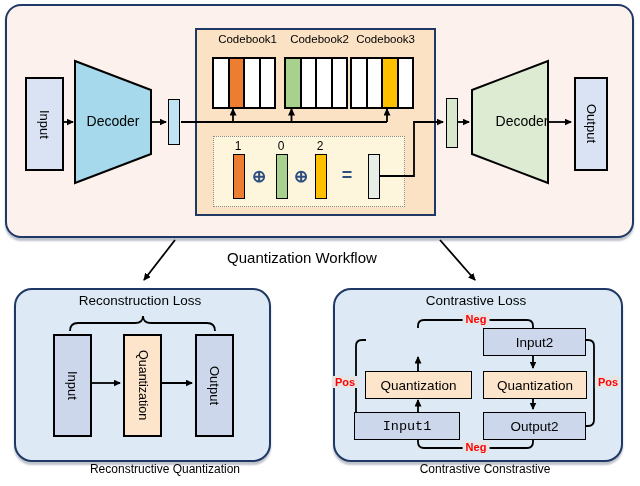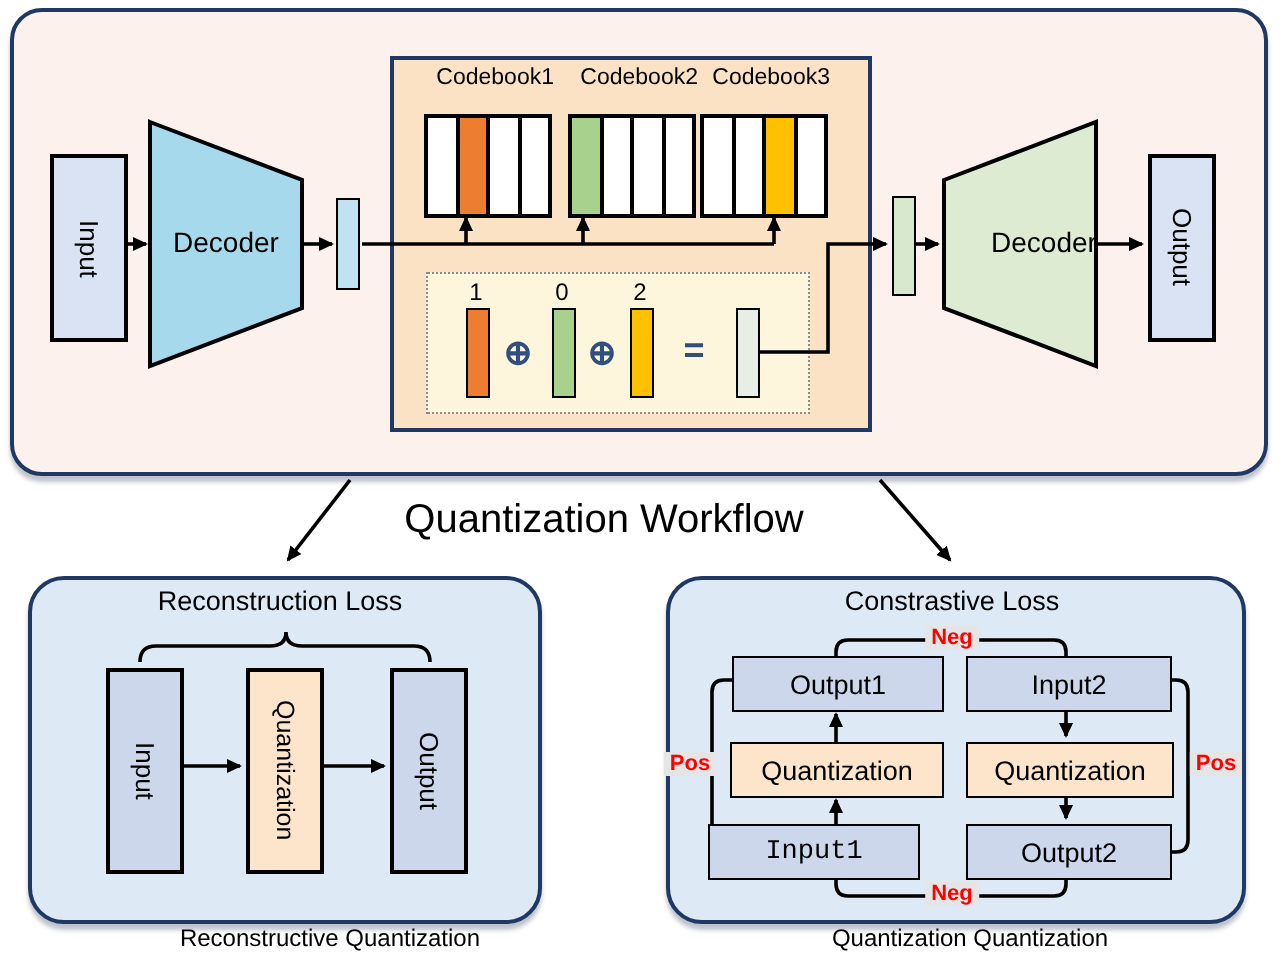--- a/index.html
+++ b/index.html
@@ -144,45 +144,44 @@
   <div class="abs lbl-layer mini-bar" style="left:368px;top:154px;width:10px;height:43px;background:#e7eee5;"></div>
 
   <div class="abs lbl-layer mini-bar" style="left:446px;top:98px;width:10px;height:48px;background:#d7e8cd;"></div>
 
   <div class="abs lbl-layer trap-label" style="left:484px;top:113px;width:76px;">Decoder</div>
 
   <div class="abs lbl-layer vbox bluebox" style="left:574px;top:77px;width:30px;height:90px;">
     <span class="vtext">Output</span>
   </div>
 
-  <div class="abs lbl-layer caption" style="left:192px;top:249px;width:220px;font-size:20px;">Quantization Workflow</div>
+  <div class="abs lbl-layer caption" style="left:192px;top:249px;width:220px;font-size:15px;">Quantization Workflow</div>
 
   <div class="abs lbl-layer loss-title" style="left:55px;top:293px;width:170px;">Reconstruction Loss</div>
 
   <div class="abs lbl-layer vbox cblue" style="left:53px;top:334px;width:35px;height:99px;">
     <span class="vtext">Input</span>
   </div>
   <div class="abs lbl-layer vbox peach" style="left:123px;top:334px;width:35px;height:99px;">
     <span class="vtext" style="font-size:12.5px;">Quantization</span>
   </div>
   <div class="abs lbl-layer vbox cblue" style="left:195px;top:334px;width:35px;height:99px;">
     <span class="vtext">Output</span>
   </div>
 
   <div class="abs lbl-layer caption" style="left:45px;top:462px;width:240px;">Reconstructive Quantization</div>
 
-  <div class="abs lbl-layer loss-title" style="left:391px;top:293px;width:170px;">Constrastive Loss</div>
+  <div class="abs lbl-layer loss-title" style="left:391px;top:293px;width:170px;">Contrastive Loss</div>
 
-  <div class="abs lbl-layer cbox cblue" style="left:366px;top:328px;width:104px;height:26px;">Output1</div>
   <div class="abs lbl-layer cbox cblue" style="left:483px;top:328px;width:101px;height:26px;">Input2</div>
   <div class="abs lbl-layer cbox peach" style="left:365px;top:371px;width:105px;height:26px;">Quantization</div>
   <div class="abs lbl-layer cbox peach" style="left:483px;top:371px;width:102px;height:26px;">Quantization</div>
   <div class="abs lbl-layer cbox cblue" style="left:354px;top:412px;width:104px;height:26px;font-family:Liberation Mono, monospace;">Input1</div>
   <div class="abs lbl-layer cbox cblue" style="left:483px;top:412px;width:101px;height:26px;">Output2</div>
 
   <div class="abs lbl-layer posneg" style="left:476px;top:313px;">Neg</div>
   <div class="abs lbl-layer posneg" style="left:476px;top:441px;">Neg</div>
   <div class="abs lbl-layer posneg" style="left:345px;top:376px;">Pos</div>
   <div class="abs lbl-layer posneg" style="left:608px;top:376px;">Pos</div>
 
-  <div class="abs lbl-layer caption" style="left:365px;top:462px;width:240px;">Quantization Quantization</div>
+  <div class="abs lbl-layer caption" style="left:365px;top:462px;width:240px;">Contrastive Constrastive</div>
 
 </div>
 
 </body></html>

